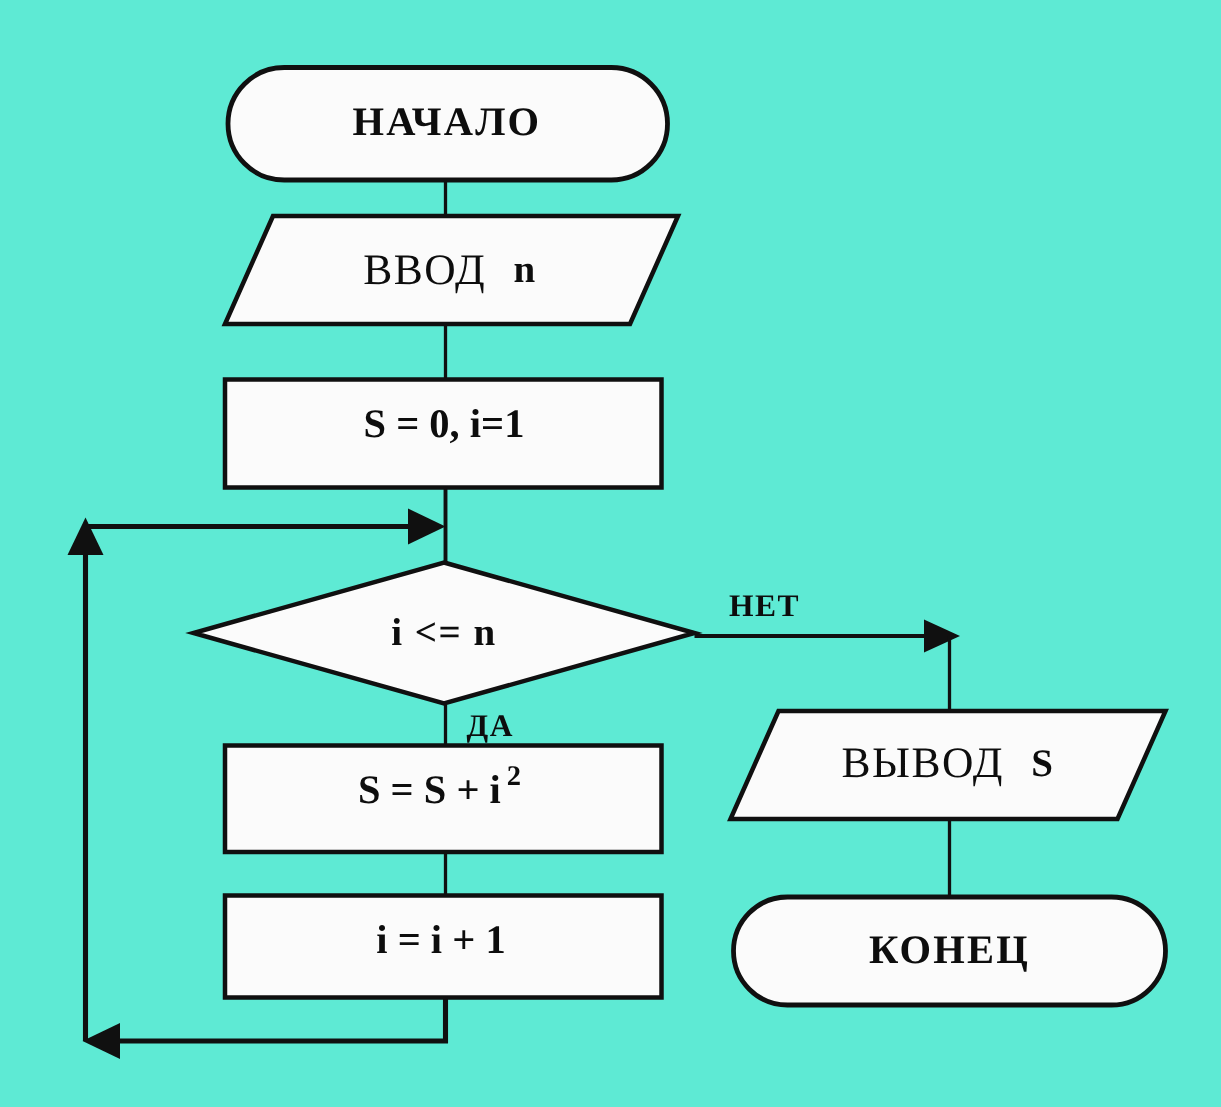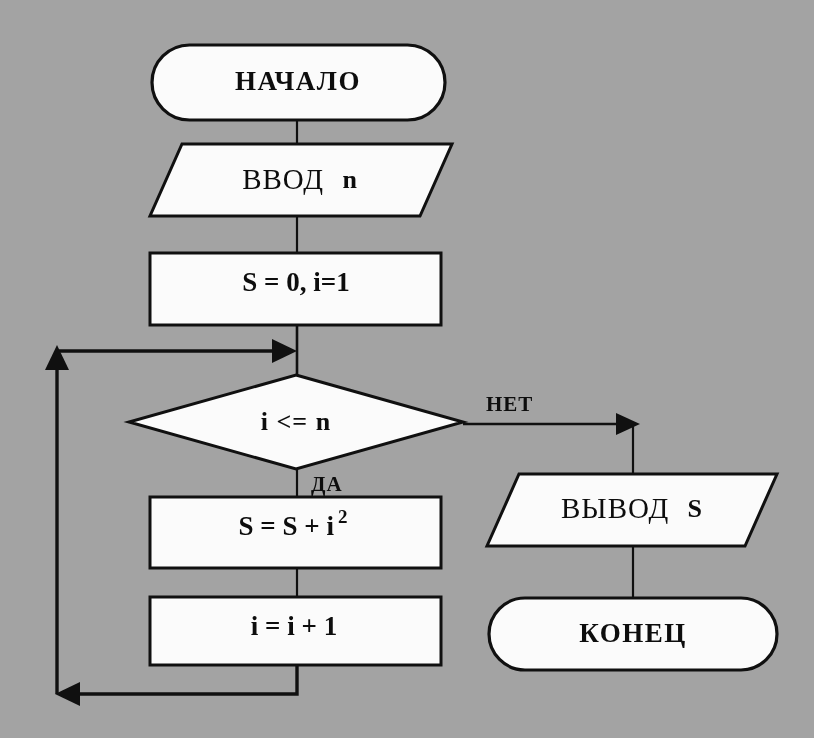--- a/index.html
+++ b/index.html
@@ -8,21 +8,21 @@
     padding: 0;
     background: #ffffff;
   }
   body {
     font-family: "Liberation Serif", "DejaVu Serif", serif;
   }
   #canvas {
     position: relative;
     width: 814px;
     height: 738px;
-    background: #a3a3a3;
+    background: #5eead4;
     overflow: hidden;
   }
   #flow-svg {
     position: absolute;
     left: 0;
     top: 0;
     width: 814px;
     height: 738px;
   }
   .shape-outline {

